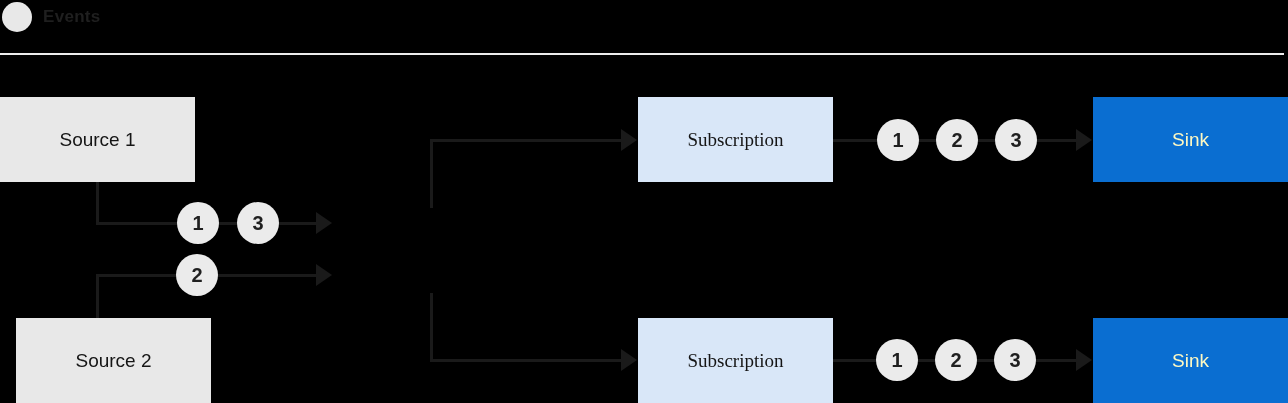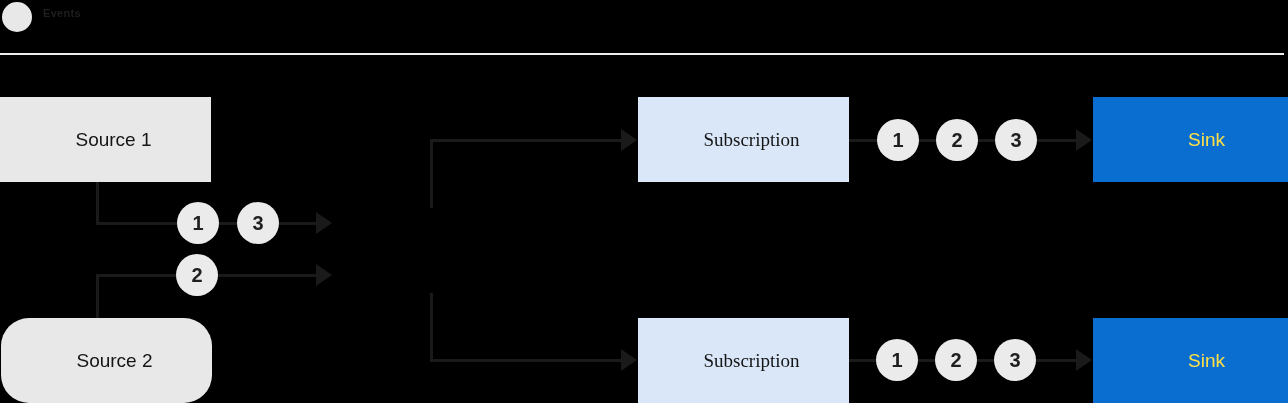--- a/index.html
+++ b/index.html
@@ -20,21 +20,21 @@
   .legend-circle {
     position: absolute;
     left: 2px; top: 2px;
     width: 30px; height: 30px;
     border-radius: 50%;
     background: var(--node-gray);
   }
   .legend-label {
     position: absolute;
     left: 43px; top: 7px;
-    font-size: 11px;
+    font-size: 17px;
     font-weight: bold;
     color: #1f1f1f;
     letter-spacing: 0.3px;
   }
   .divider {
     position: absolute;
     left: 0; top: 53px;
     width: 1284px; height: 2px;
     background: var(--divider);
   }
@@ -42,28 +42,27 @@
   
   .node {
     position: absolute;
     width: 195px; height: 85px;
     display: flex;
     align-items: center;
     justify-content: center;
     font-size: 19px;
     color: #151515;
     z-index: 2;
-    padding-left: 16px;
   }
   .node.gray  { background: var(--node-gray); }
   .node.lblue { background: var(--node-light-blue); font-family: Liberation Serif, serif; }
-  .node.blue  { background: var(--node-blue); color: #fde047; }
+  .node.blue  { background: var(--node-blue); color: #fef9c3; }
 
   #source1      { left: 0;      top: 97px;  }
-  #source2      { left: 1px;      top: 318px; border-radius: 28px; }
+  #source2      { left: 16px;      top: 318px; }
   #channel      { left: 333px;  top: 208px; }
   #sub-top      { left: 638px;  top: 97px;  }
   #sub-bottom   { left: 638px;  top: 318px; }
   #sink-top     { left: 1093px; top: 97px;  }
   #sink-bottom  { left: 1093px; top: 318px; }
 
   
   .line {
     position: absolute;
     background: var(--line);

